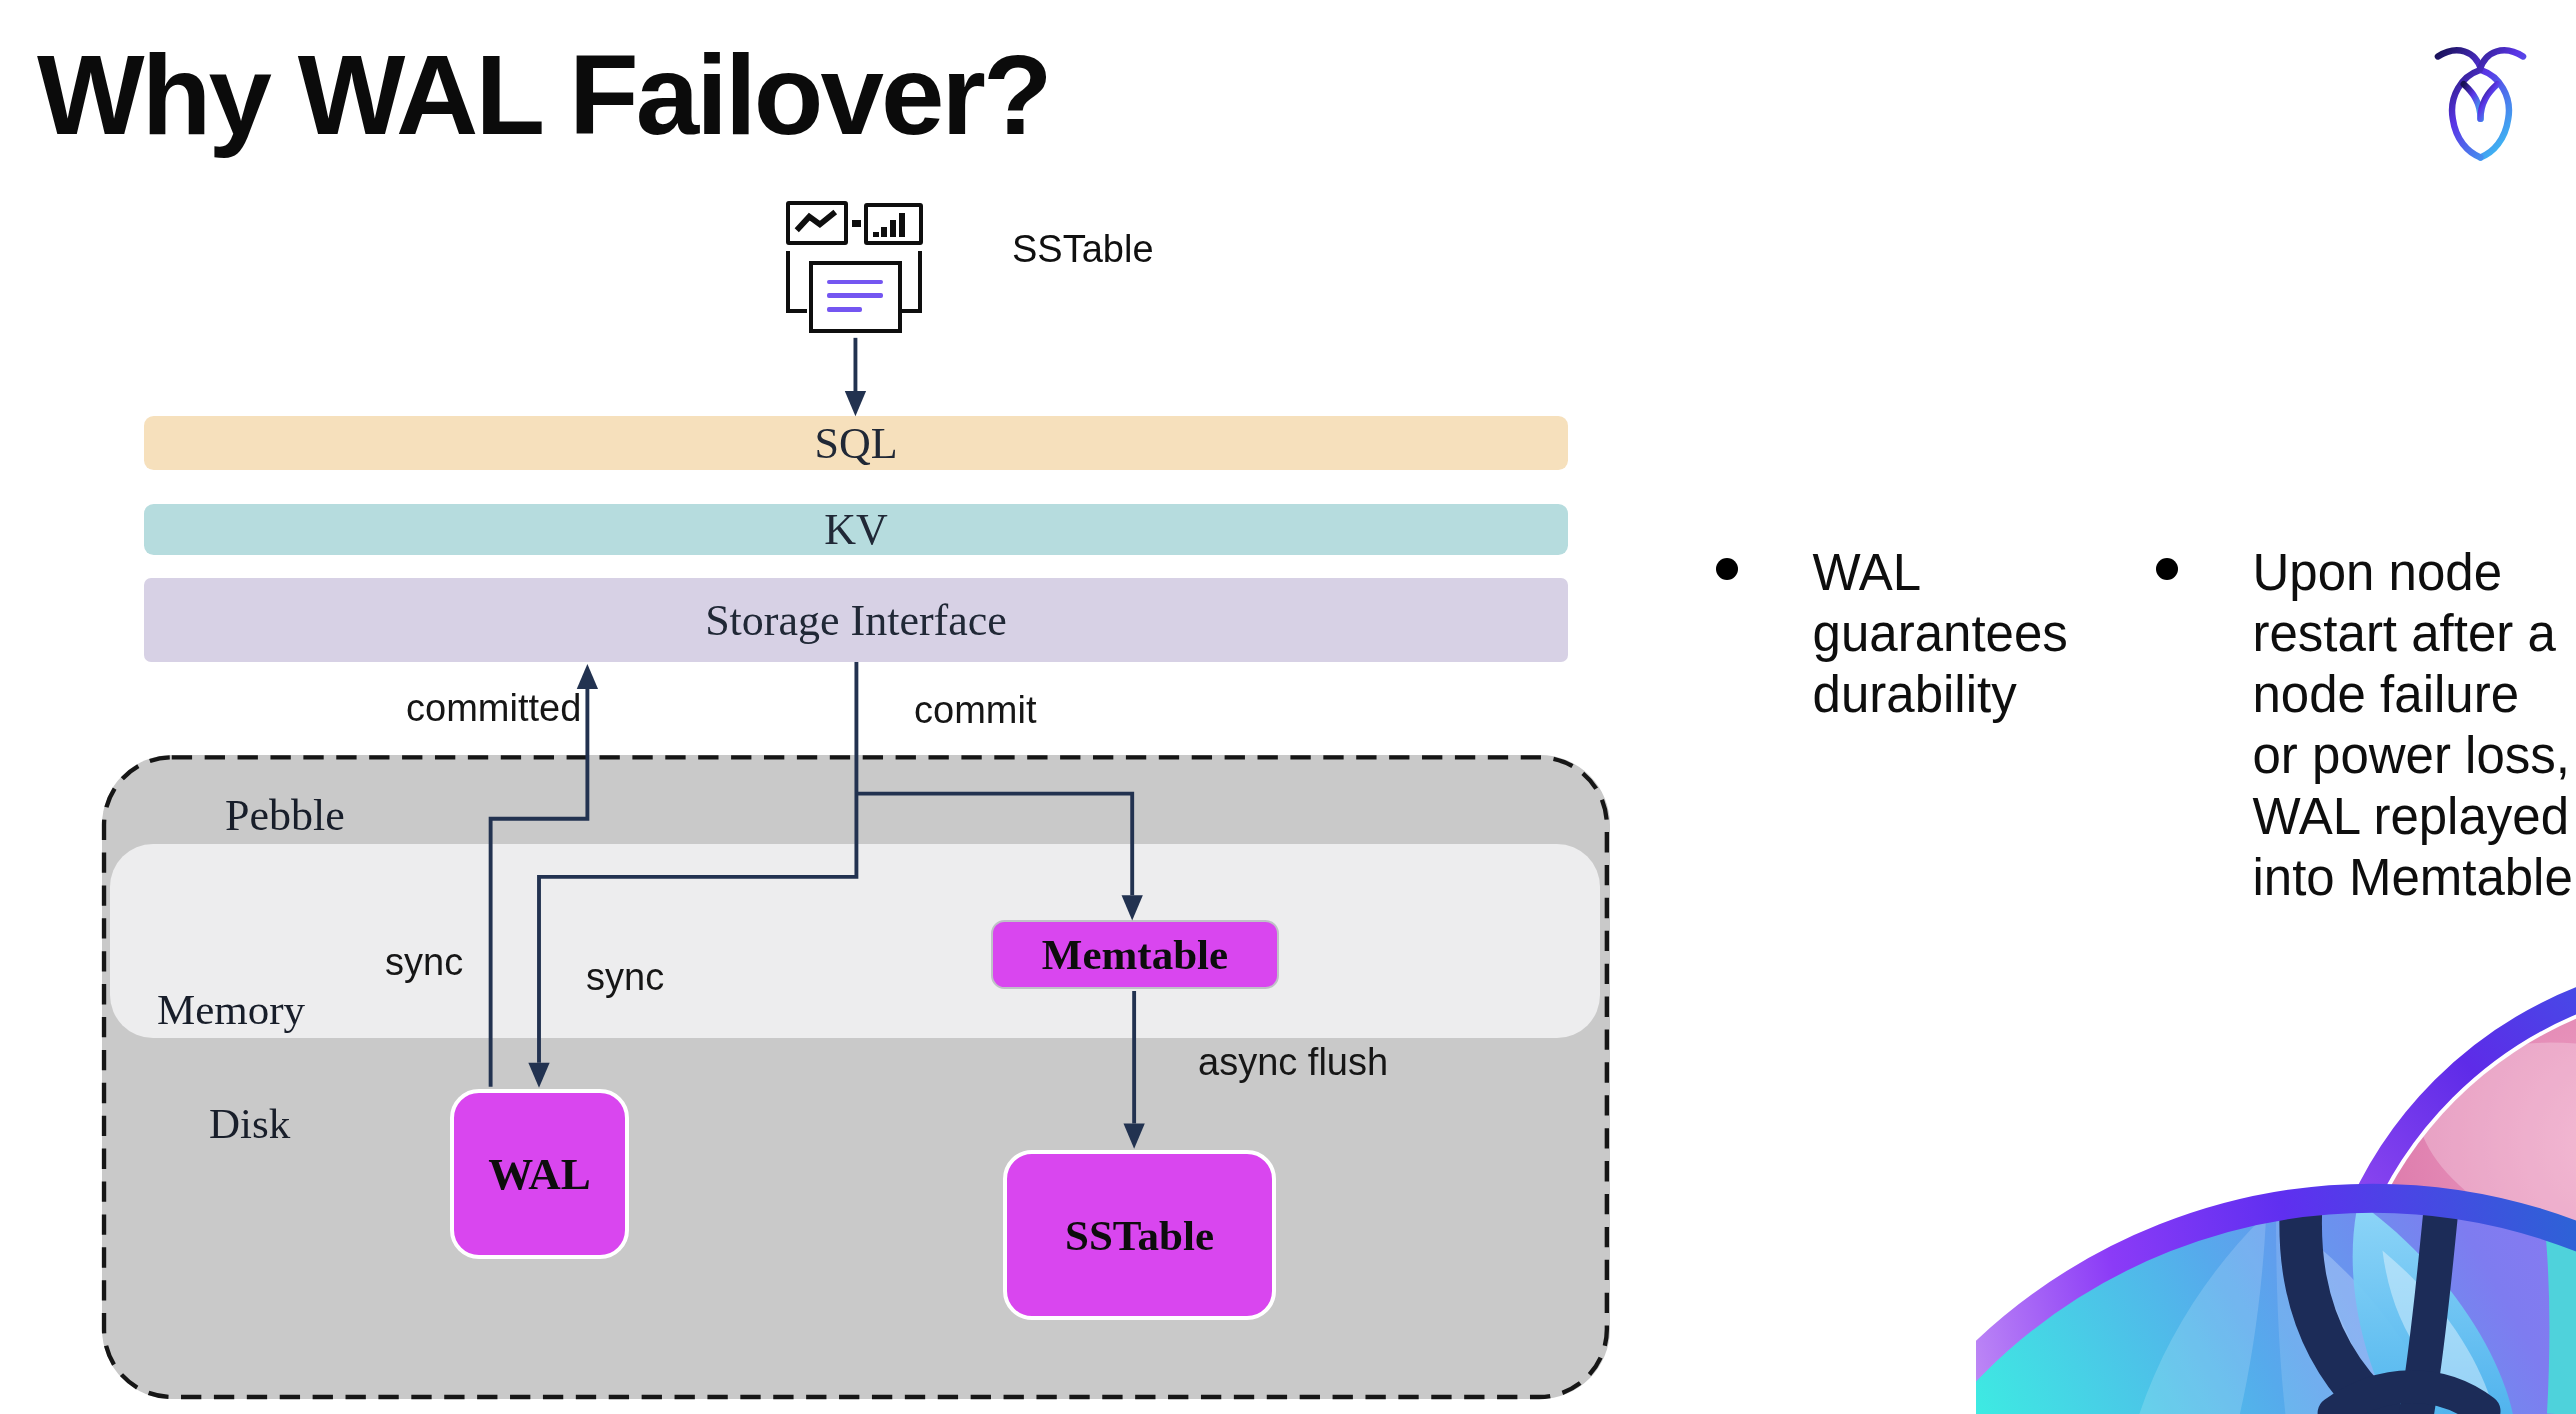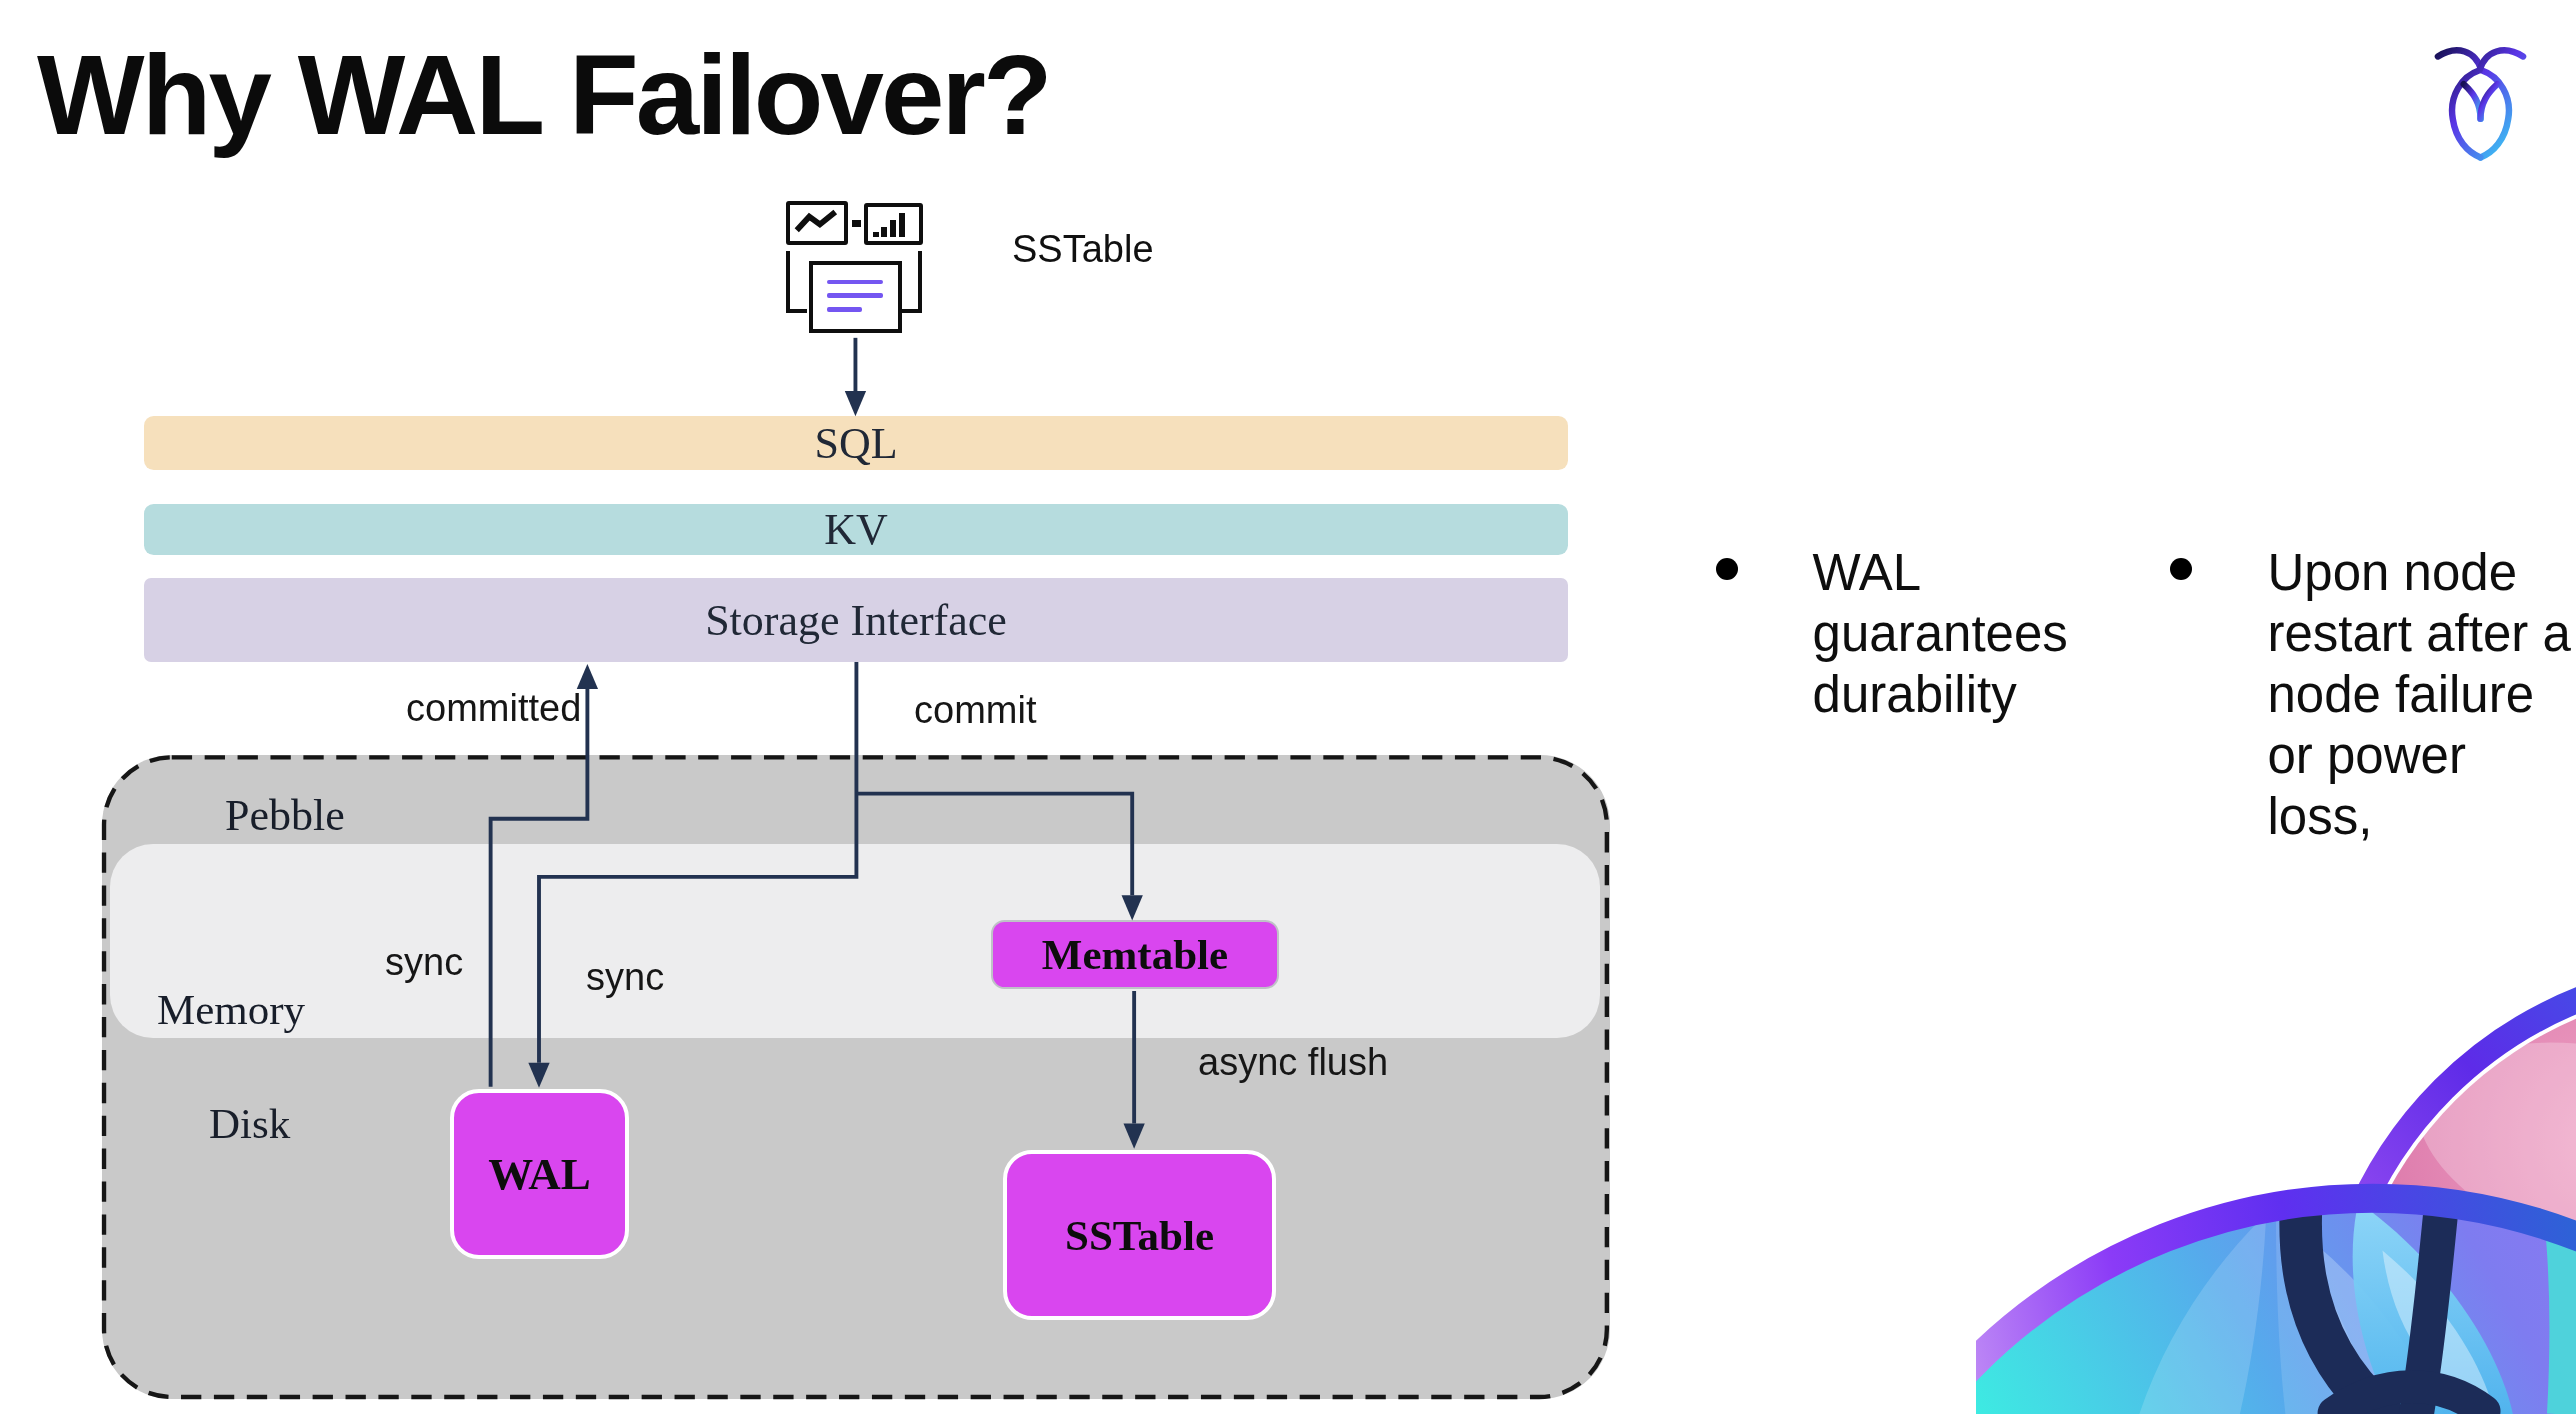--- a/index.html
+++ b/index.html
@@ -165,20 +165,21 @@
 <div id="bullets" class="abs">
   <div class="bullet">
     <span class="dot"></span>
     <div>WAL guarantees durability</div>
   </div>
   <div class="bullet">
     <span class="dot"></span>
     <div>
       <div>Upon node restart after a</div>
       <div>node failure or power loss,</div>
+      <div>WAL replayed into Memtable</div>
     </div>
   </div>
 </div>
 
 <svg id="blob" class="abs" viewBox="0 0 620 470">
   <defs>
     <radialGradient id="gPink" cx="0.35" cy="0.2" r="0.95">
       <stop offset="0" stop-color="#efa3c5"></stop>
         <stop offset="0.45" stop-color="#d66ba2"></stop>
         <stop offset="1" stop-color="#ba3a7e"></stop>

